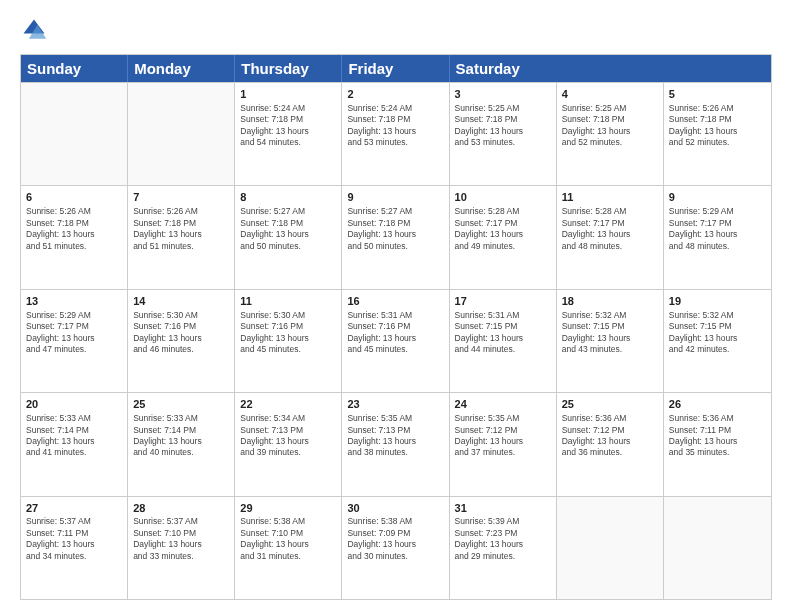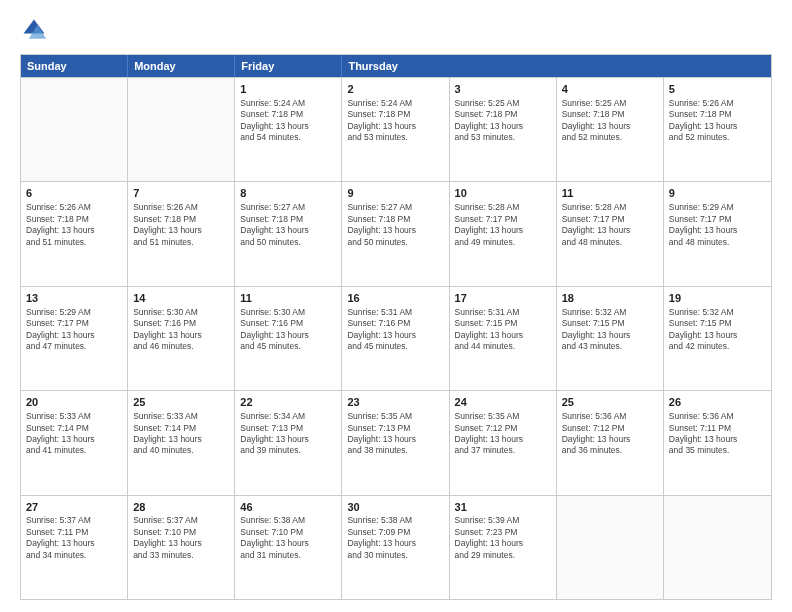--- a/index.html
+++ b/index.html
@@ -67,21 +67,21 @@
       border: 1px solid #ccc;
     }
     .cal-header {
       display: grid;
       grid-template-columns: repeat(7, 1fr);
       background: #2a5caa;
     }
     .cal-header-cell {
       padding: 5px 6px;
       color: #fff;
-      font-size: 11px;
+      font-size: 15px;
       font-weight: bold;
       border-right: 1px solid #4a7acc;
       text-align: left;
     }
     .cal-header-cell:last-child { border-right: none; }
     .cal-body {
       flex: 1;
       display: flex;
       flex-direction: column;
     }
@@ -133,22 +133,23 @@
     <div class="title-block">
       <div class="month-title"></div>
       <div class="location"></div>
     </div>
   </div>
 
   <div class="calendar">
     <div class="cal-header" id="cal-header-row">
         <div class="cal-header-cell">Sunday</div>
         <div class="cal-header-cell">Monday</div>
+        <div class="cal-header-cell">Thursday</div>
         <div class="cal-header-cell">Friday</div>
-        <div class="cal-header-cell">Thursday</div>
+        <div class="cal-header-cell">Saturday</div>
       </div>
     <div class="cal-body" id="cal-body">
         <div class="cal-row">
           <div class="cal-cell empty"></div>
           <div class="cal-cell empty"></div>
           <div class="cal-cell">
             <span class="day-number">1</span>
             <div class="cell-info" style="white-space: pre-line;">Sunrise: 5:24 AM
 Sunset: 7:18 PM
 Daylight: 13 hours
@@ -345,21 +346,21 @@
 and 34 minutes.</div>
           </div>
           <div class="cal-cell">
             <span class="day-number">28</span>
             <div class="cell-info" style="white-space: pre-line;">Sunrise: 5:37 AM
 Sunset: 7:10 PM
 Daylight: 13 hours
 and 33 minutes.</div>
           </div>
           <div class="cal-cell">
-            <span class="day-number">46</span>
+            <span class="day-number">29</span>
             <div class="cell-info" style="white-space: pre-line;">Sunrise: 5:38 AM
 Sunset: 7:10 PM
 Daylight: 13 hours
 and 31 minutes.</div>
           </div>
           <div class="cal-cell">
             <span class="day-number">30</span>
             <div class="cell-info" style="white-space: pre-line;">Sunrise: 5:38 AM
 Sunset: 7:09 PM
 Daylight: 13 hours

